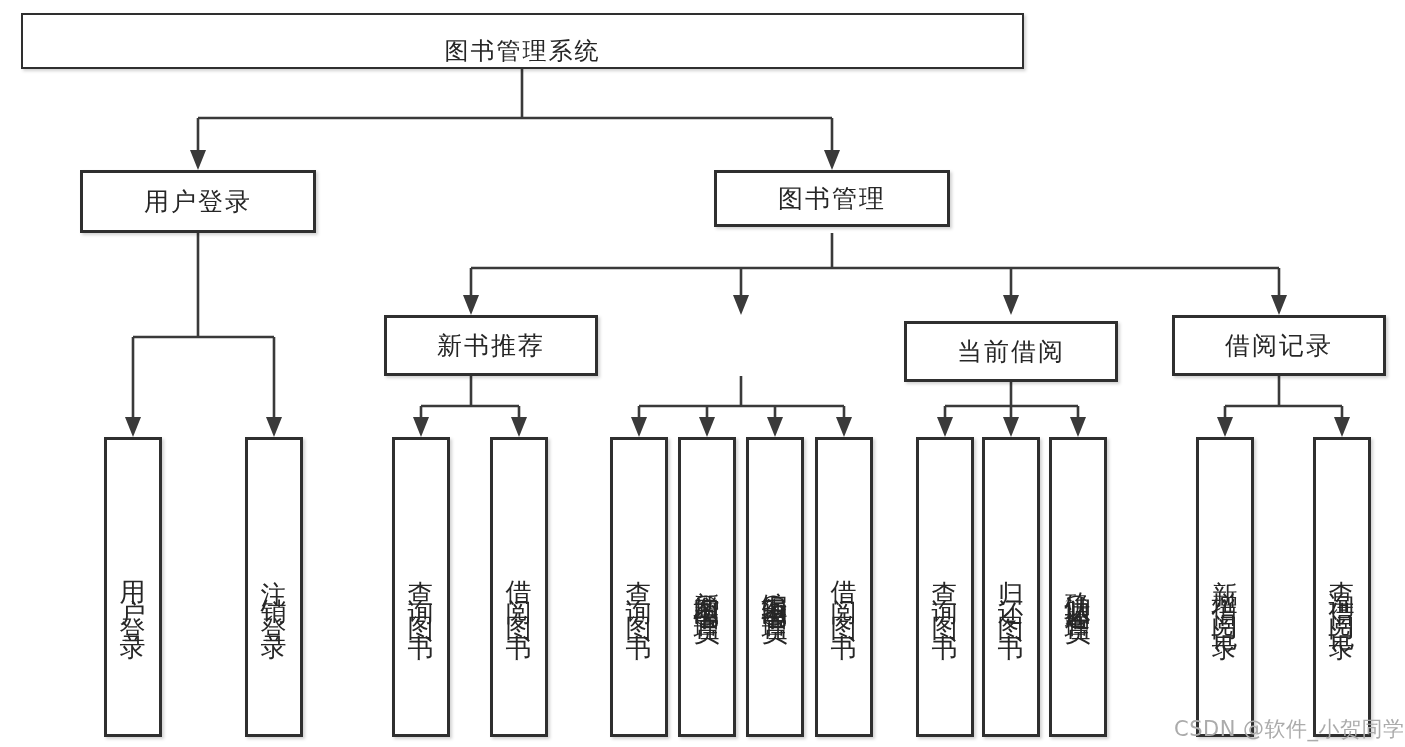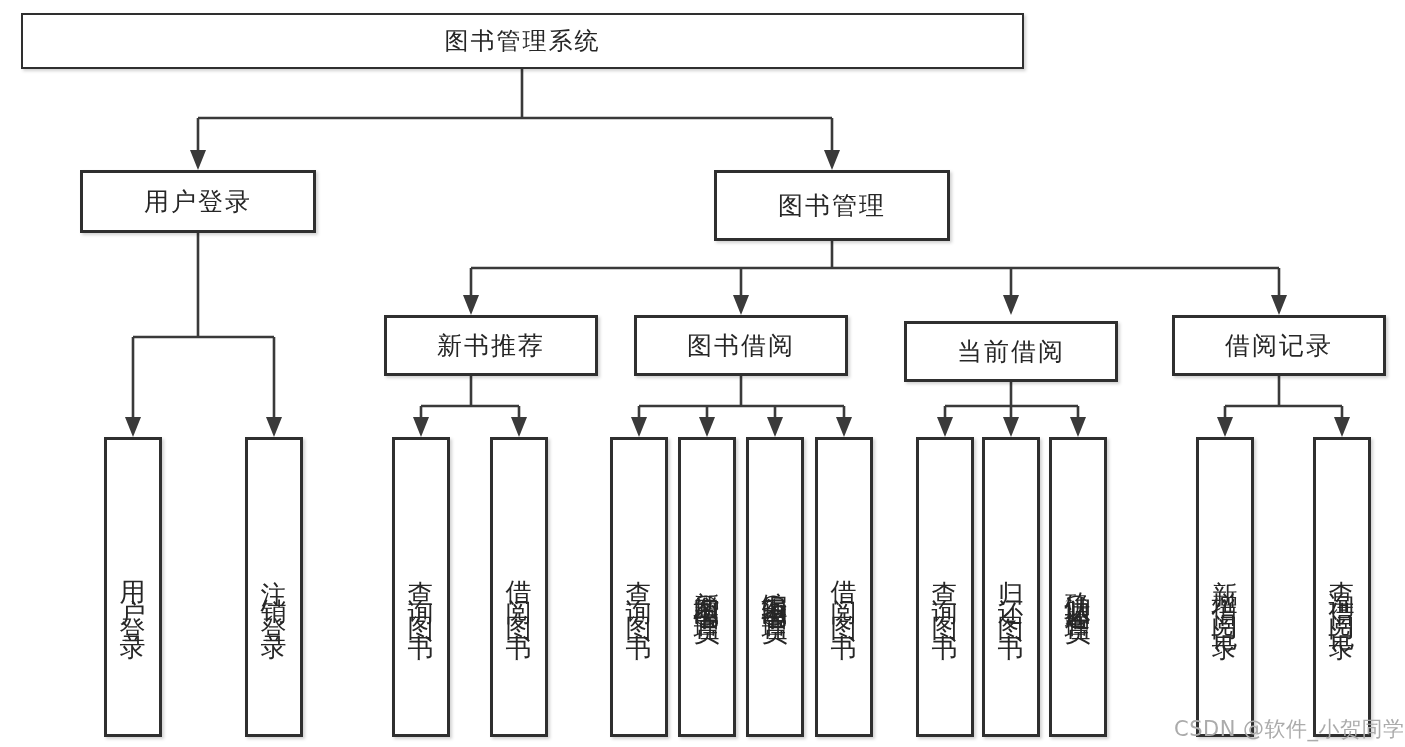--- a/index.html
+++ b/index.html
@@ -16,21 +16,21 @@
   .box{
     position:absolute;
     box-sizing:border-box;
     background:#ffffff;
     border:3px solid #2f2f2f;
     display:flex;align-items:center;justify-content:center;
     color:#262626;
     z-index:2;
     box-shadow:2px 2px 3px rgba(0,0,0,0.18);
   }
-  .lvl1{border-width:2.5px;}
+  .lvl1{border-width:2.5px;align-items:flex-end;}
   .hlabel{font-size:25px;letter-spacing:2px;white-space:nowrap;}
   .lvl1 .hlabel{font-size:24px;}
   .vert{width:58px;height:300px;}
   .vlabel{
     writing-mode:vertical-rl;
     text-orientation:mixed;
     font-size:26px;
     line-height:1;
     white-space:nowrap;
   }
@@ -88,29 +88,26 @@
     <polygon class="arrowhead" points="1334,417 1350,417 1342,437"></polygon>
   </svg>
 
   <div class="box lvl1" style="left:21px;top:13px;width:1003px;height:56px">
     <span class="hlabel">图书管理系统</span>
   </div>
 
   <div class="box" style="left:80px;top:170px;width:236px;height:63px">
     <span class="hlabel">用户登录</span>
   </div>
-  <div class="box" style="left:714px;top:170px;width:236px;height:71px">
+  <div class="box" style="left:714px;top:170px;width:236px;height:57px">
     <span class="hlabel">图书管理</span>
   </div>
 
   <div class="box" style="left:384px;top:315px;width:214px;height:61px">
     <span class="hlabel">新书推荐</span>
-  </div>
-  <div class="box" style="left:634px;top:315px;width:214px;height:61px">
-    <span class="hlabel">图书借阅</span>
   </div>
   <div class="box" style="left:904px;top:321px;width:214px;height:61px">
     <span class="hlabel">当前借阅</span>
   </div>
   <div class="box" style="left:1172px;top:315px;width:214px;height:61px">
     <span class="hlabel">借阅记录</span>
   </div>
 
   <div class="box vert" style="left:104px;top:437px">
     <span class="vlabel sp-wide">用户登录</span>

